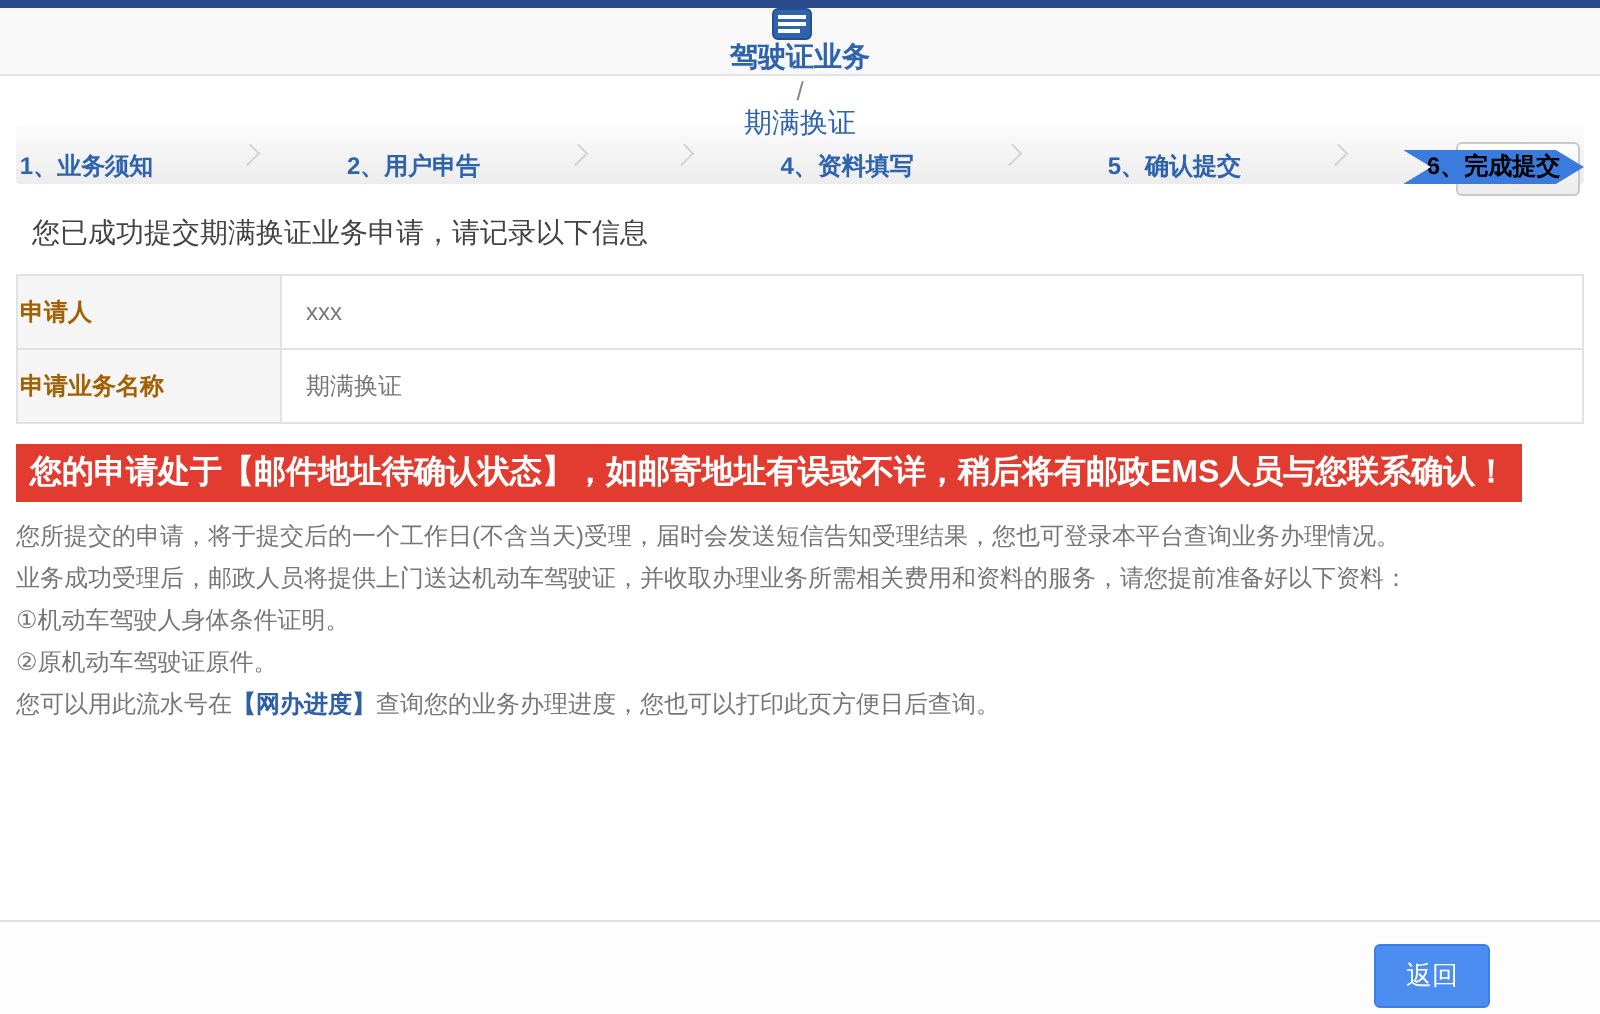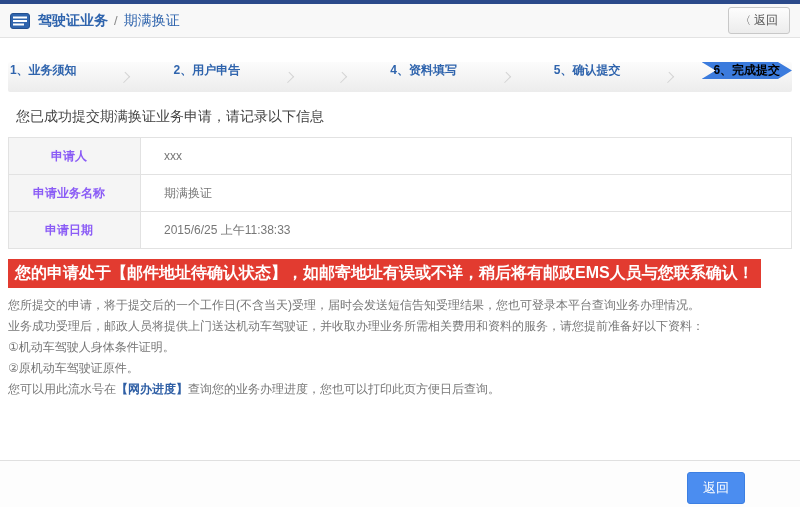--- a/index.html
+++ b/index.html
@@ -5,59 +5,59 @@
   html,body{margin:0;padding:0;}
   body{
     width:800px;height:507px;position:relative;overflow:hidden;
     background:#fff;color:#666;
     font-family:"Liberation Sans","DejaVu Sans",sans-serif;
     font-size:12px;
   }
   .top-accent{height:4px;background:var(--navy,#2b4a8b);}
   .header{
     height:33px;background:#f8f8f8;border-bottom:1px solid #e3e3e3;
-    display:flex;align-items:center;padding:0 10px;
+    display:flex;align-items:center;padding:0 10px;flex-direction:column;
   }
   .header .icon{display:inline-flex;margin-right:8px;}
   .crumb-section{color:var(--link,#2f64ad);font-size:14px;font-weight:bold;}
   .crumb-sep{color:#888;font-size:13px;margin:0 6px;}
   .crumb-page{color:var(--link,#2f64ad);font-size:14px;}
   .btn-back-top{
     margin-left:auto;display:inline-flex;align-items:center;gap:3px;
     background:linear-gradient(#fdfdfd,#ececec);border:1px solid #c8c8c8;
     border-radius:3px;padding:4px 11px;color:#555;font-size:12px;cursor:pointer;
     font-family:inherit;
   }
   .btn-back-top .chev{font-size:11px;color:#555;}
   .steps{
-    margin:24px 8px 0;height:30px;display:flex;align-items:flex-start;
+    margin:24px 8px 0;height:30px;display:flex;align-items:flex-end;
     background:linear-gradient(#fcfcfc,#ececec);border-radius:2px;gap:40px;
   }
   .step{
     width:92px;display:flex;align-items:center;justify-content:center;
     color:var(--link,#2f64ad);font-weight:bold;font-size:12px;white-space:nowrap;
   }
   .sep{
     align-self:center;width:8px;height:8px;margin:0 3px;
     border-top:1px solid #d4d4d4;border-right:1px solid #d4d4d4;
     transform:rotate(45deg);
   }
   .step.active{
     background:var(--step-active,#3b7bdd);color:#000000;width:118px;
     margin-left:-14px;
     clip-path:polygon(0 0, calc(100% - 14px) 0, 100% 50%, calc(100% - 14px) 100%, 0 100%, 14px 50%);
   }
   .result-title{margin:16px 0 11px 16px;font-size:14px;color:#444;}
   .info-table{margin:0 8px;width:784px;border-collapse:collapse;table-layout:fixed;}
   .info-table td{border:1px solid #e2e2e2;height:34px;font-size:12px;}
   .info-table td.lbl{
-    width:118px;background:#f5f5f5;text-align:center;padding-right:12px;
-    color:#8b5cf6;font-weight:bold;
+    width:118px;background:#f5f5f5;text-align:left;padding-right:12px;
+    color:#a16207;font-weight:bold;
   }
-  .info-table td.val{padding-left:23px;color:#777;}
+  .info-table td.val{padding-left:12px;color:#777;}
   .serial-badge{
     display:inline-block;background:var(--green,#3f923f);color:#fff;
     font-weight:bold;font-size:13px;padding:2px 5px;letter-spacing:.5px;
   }
   .serial-note{color:#999;margin-left:5px;}
   .warning{
     display:inline-block;margin:10px 0 0 8px;background:var(--red,#e23b30);
     color:#fff;font-weight:bold;font-size:16px;padding:4px 7px;
   }
   .notice{margin:7px 8px 0;line-height:21px;color:#777;}
@@ -116,24 +116,20 @@
 <table class="info-table">
   <tbody>
       <tr>
     <td class="lbl">申请人</td>
     <td class="val">xxx</td>
   </tr>
   <tr>
     <td class="lbl">申请业务名称</td>
     <td class="val">期满换证</td>
   </tr>
-  <tr>
-    <td class="lbl">申请日期</td>
-    <td class="val">2015/6/25 上午11:38:33</td>
-  </tr>
 </tbody>
   </table>
 
 <div>
   <span class="warning">您的申请处于【邮件地址待确认状态】，如邮寄地址有误或不详，稍后将有邮政EMS人员与您联系确认！</span>
 </div>
 
 <div class="notice">
   <p>您所提交的申请，将于提交后的一个工作日(不含当天)受理，届时会发送短信告知受理结果，您也可登录本平台查询业务办理情况。</p>
   <p>业务成功受理后，邮政人员将提供上门送达机动车驾驶证，并收取办理业务所需相关费用和资料的服务，请您提前准备好以下资料：</p>

